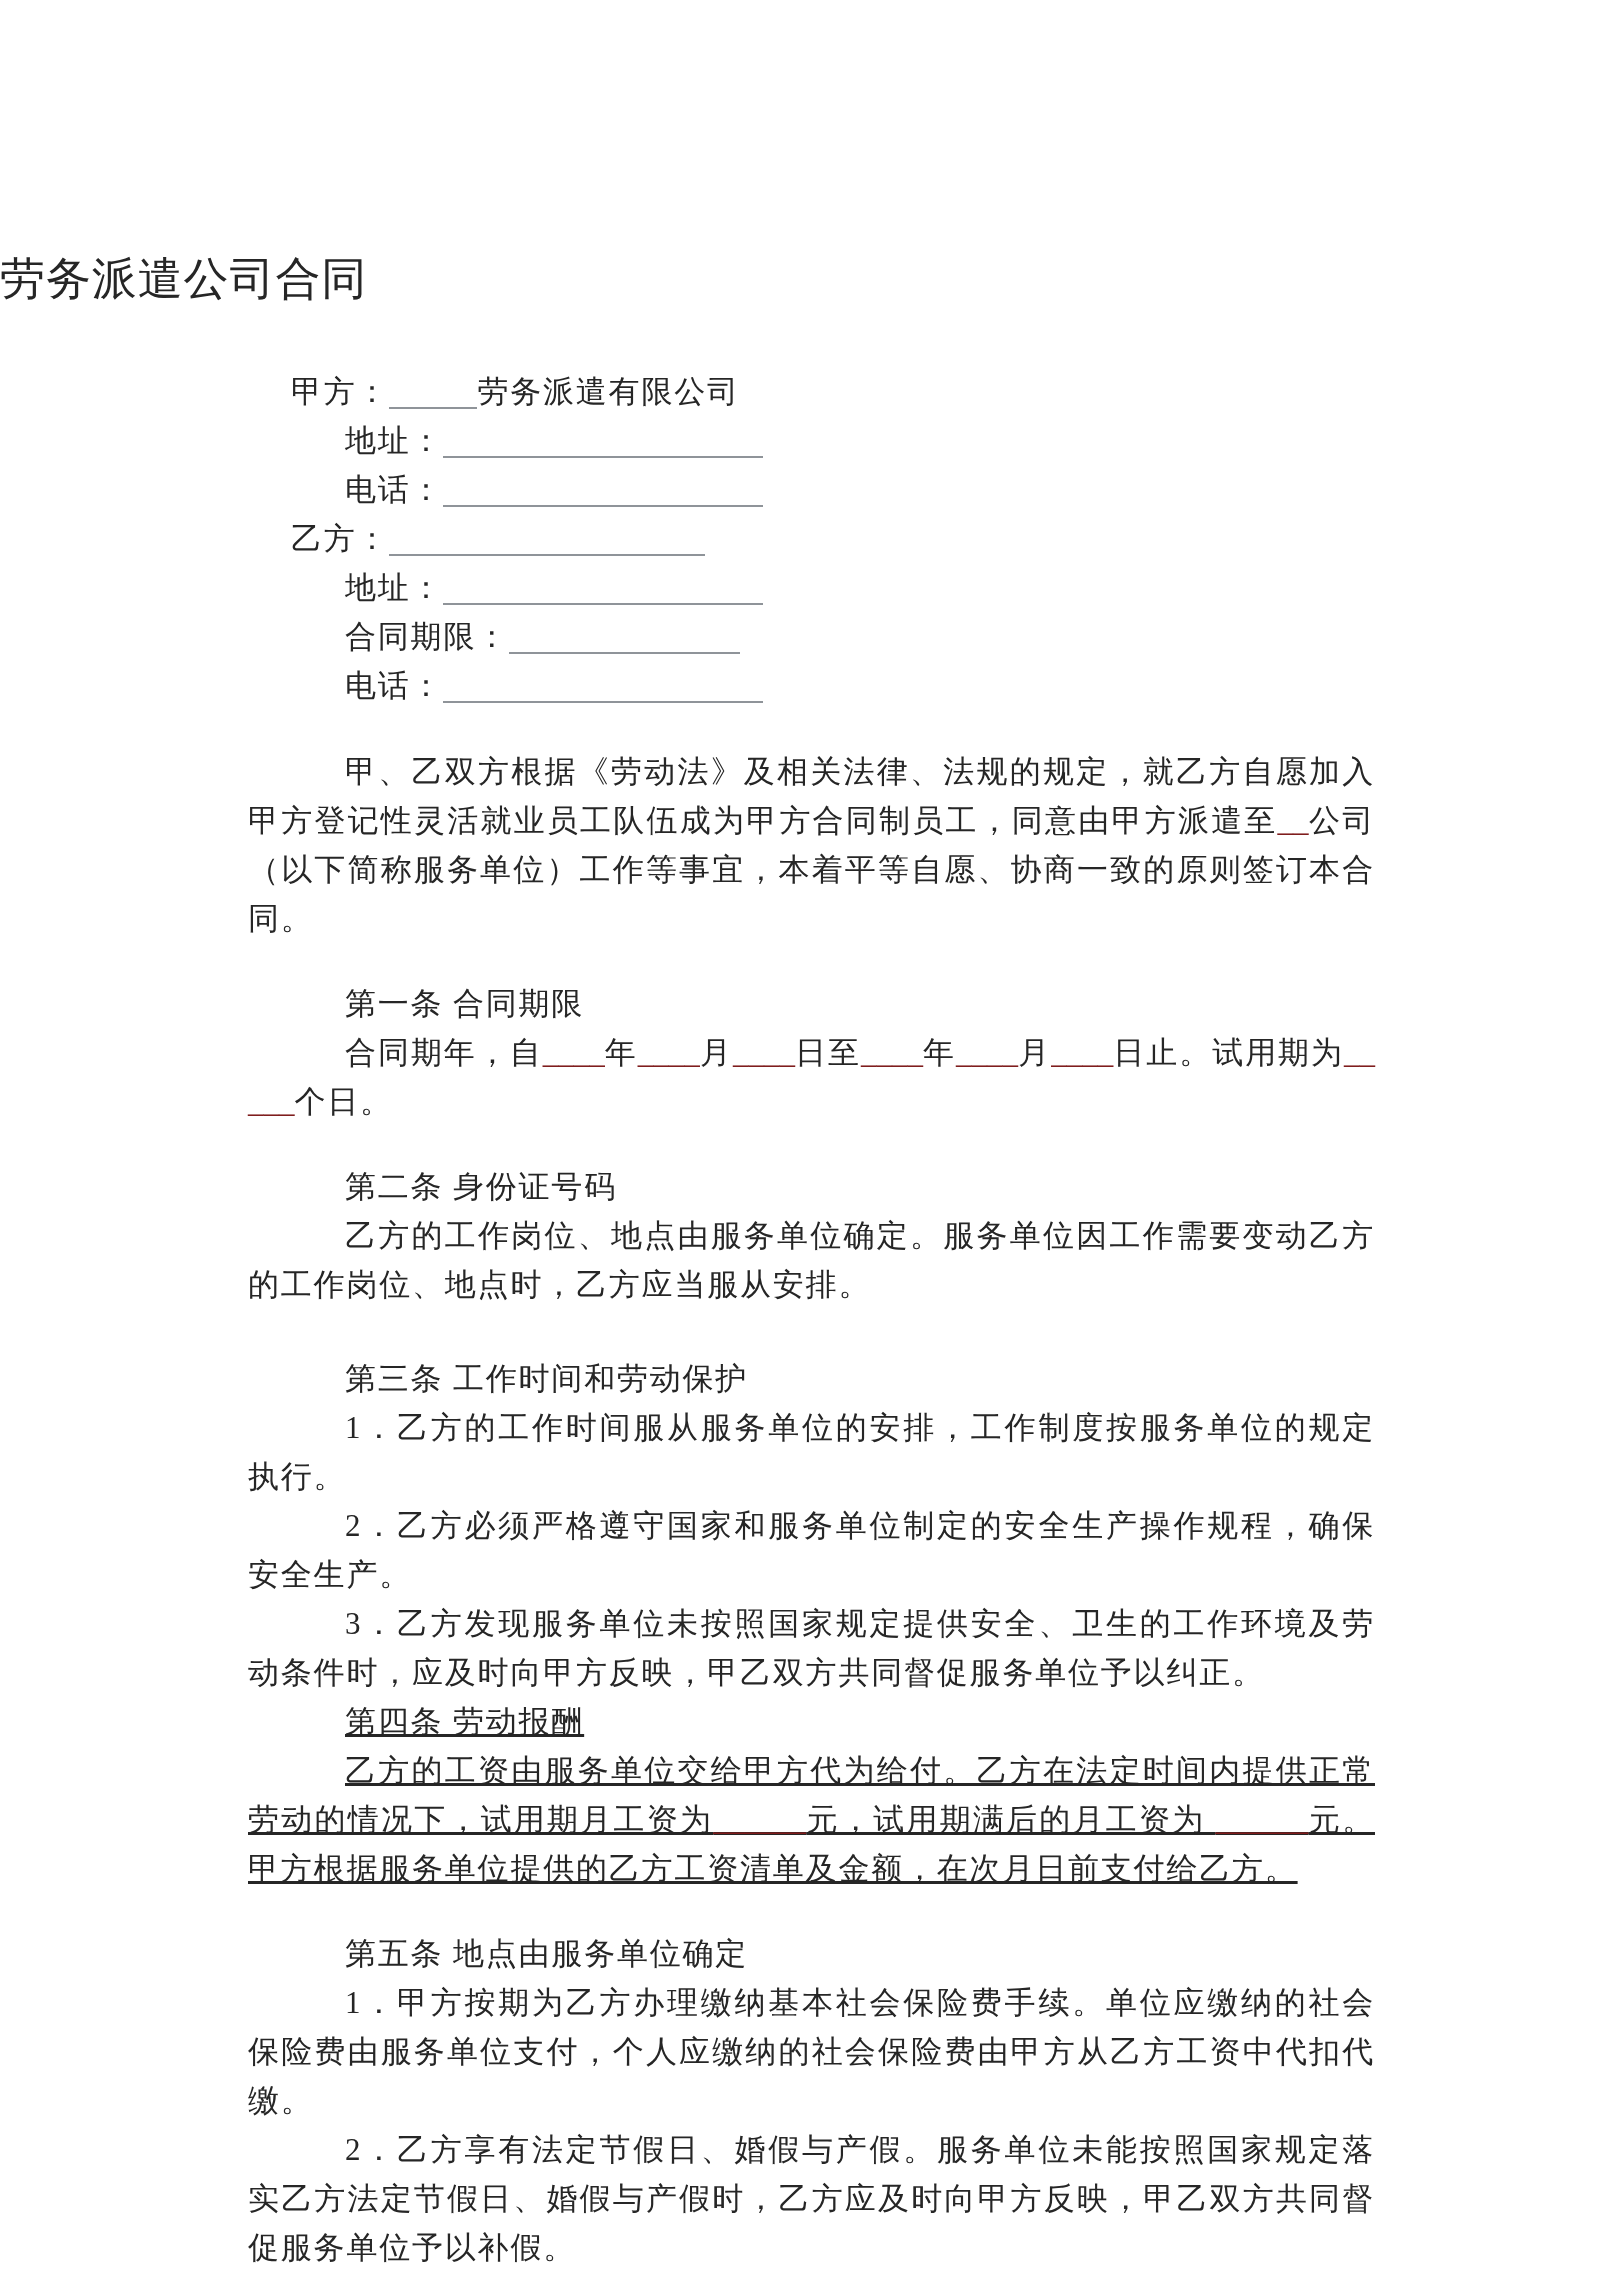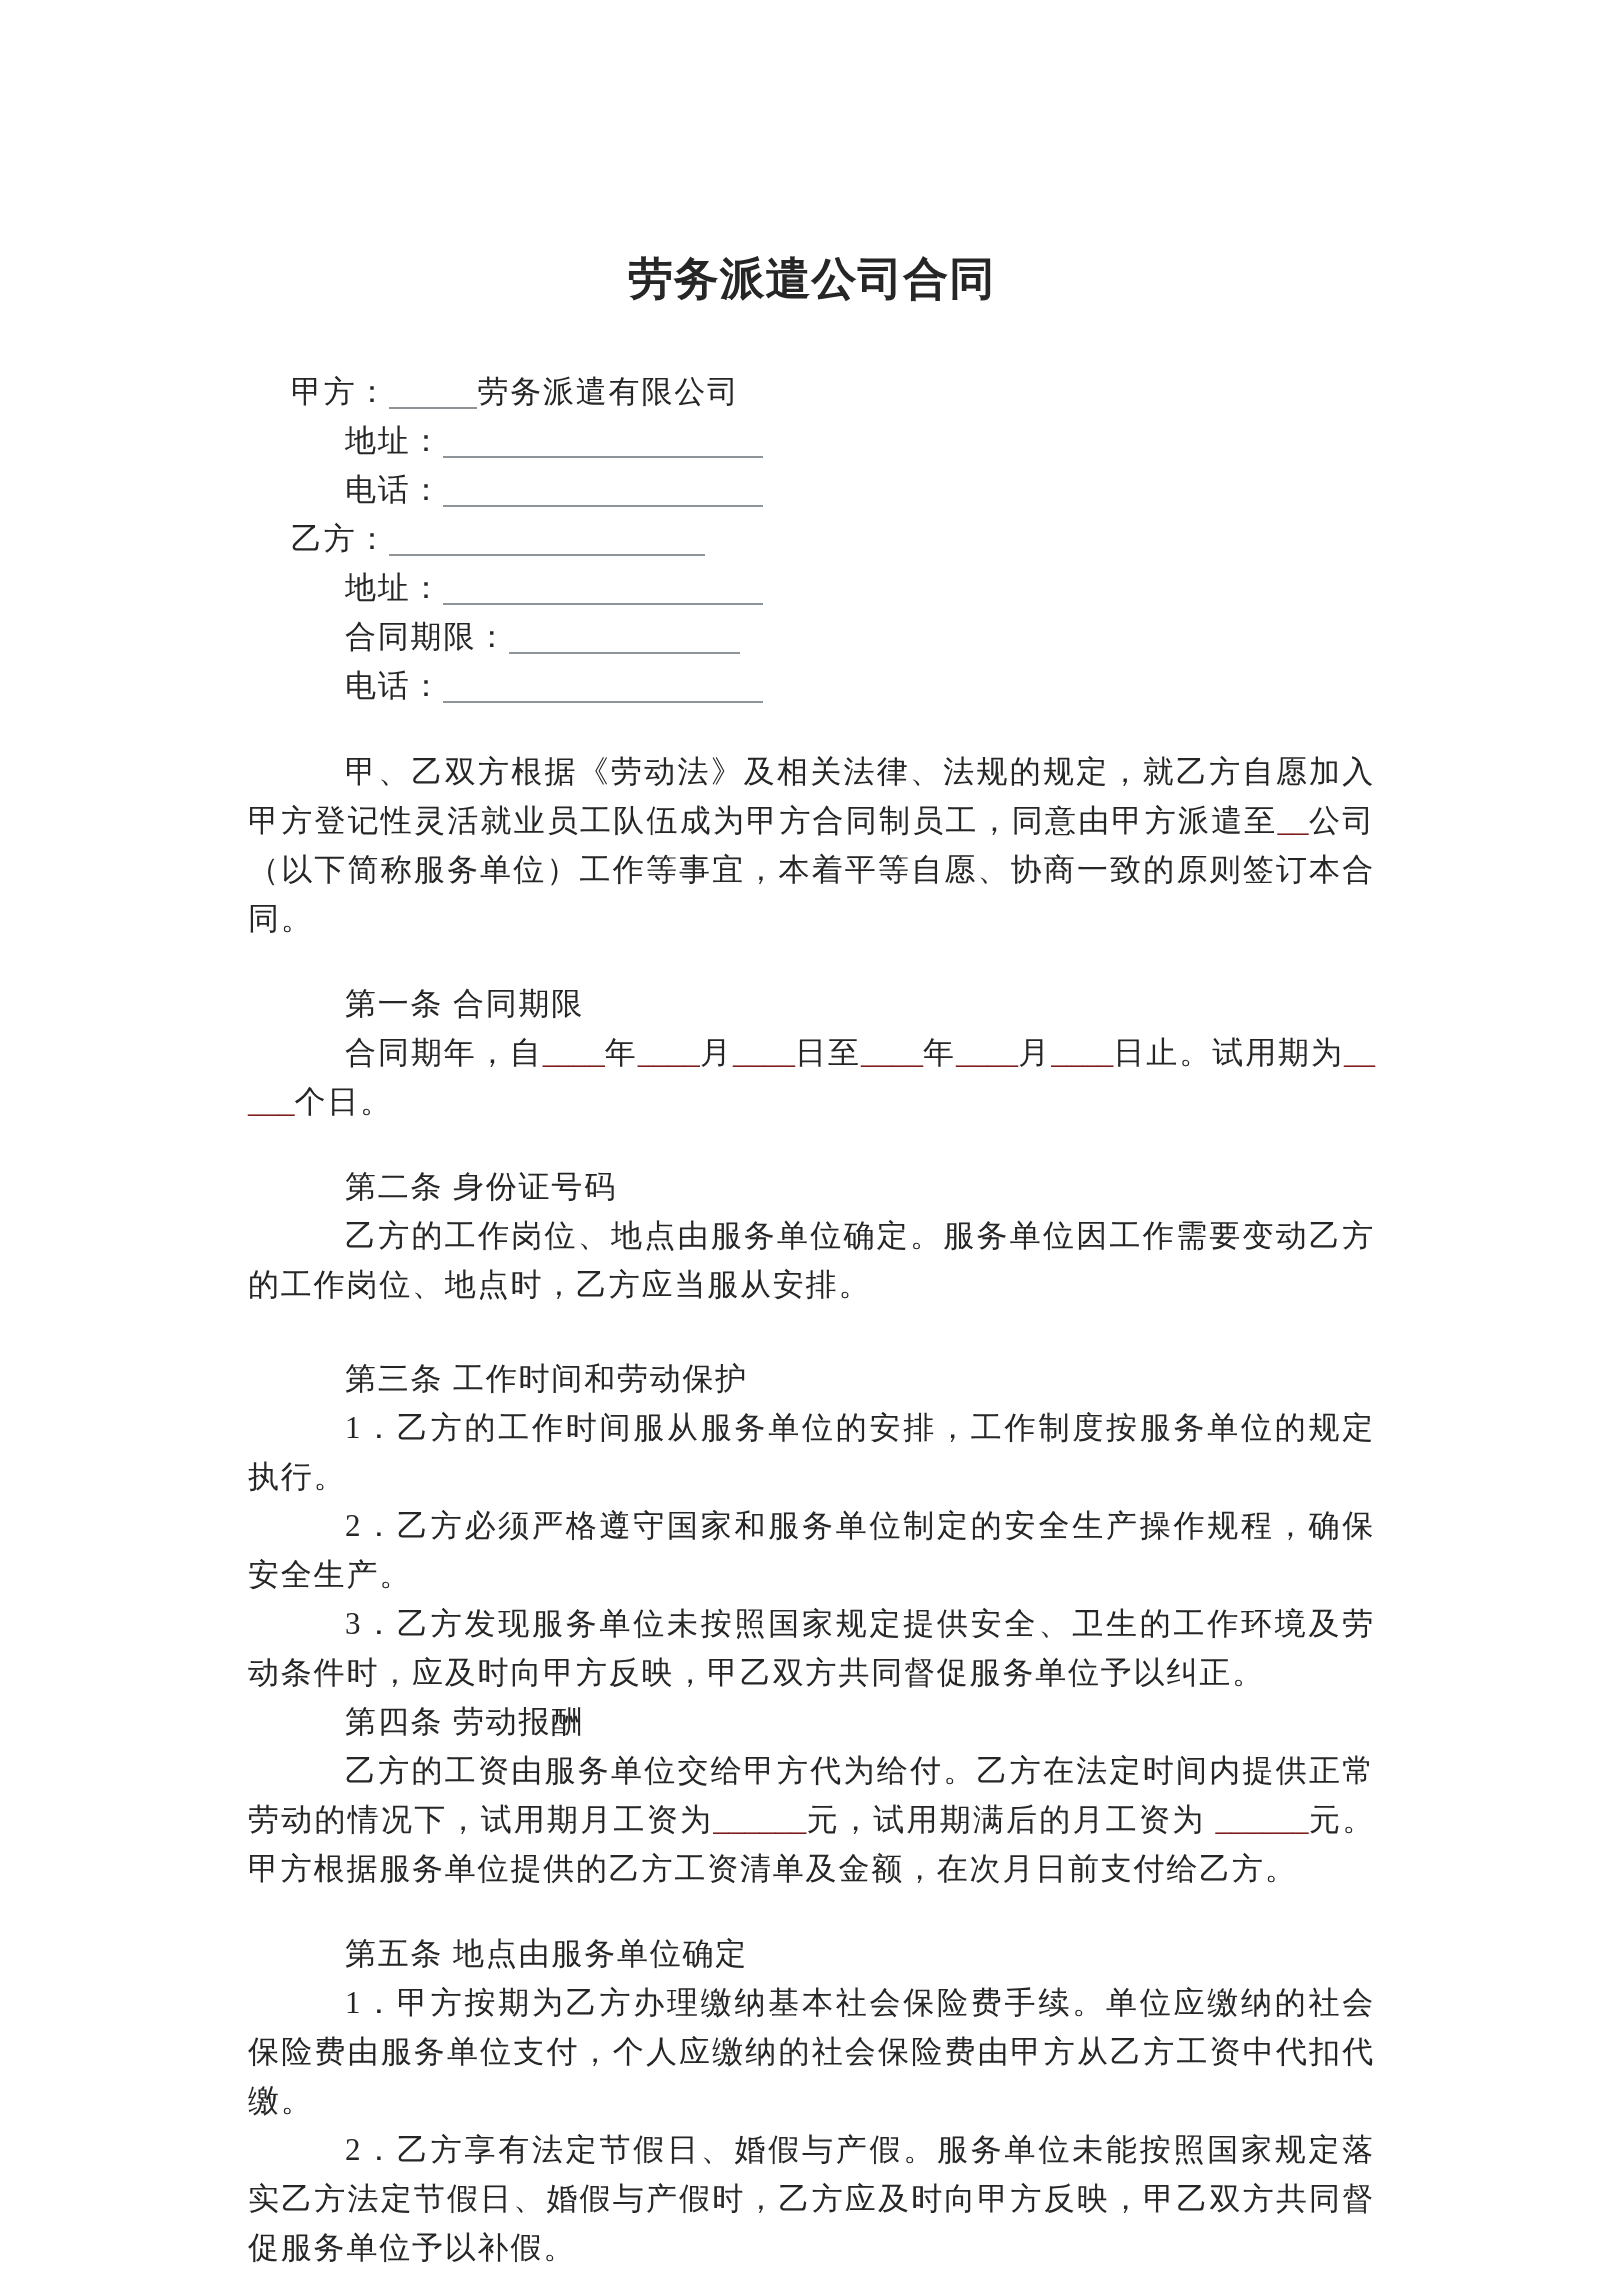--- a/index.html
+++ b/index.html
@@ -12,23 +12,23 @@
     color:#262626;
     font-size:31px;
     line-height:49px;
     letter-spacing:1.8px;
   }
   .doc-title{
     margin:0;
     padding-top:244px;
     font-size:45px;
     line-height:71px;
-    font-weight:bold;
+    font-weight:normal;
     letter-spacing:0.9px;
-    text-align:center;
+    text-align:left;
   }
   .party{margin:52px 0 0 248px;width:1127px;}
   .frow{height:49px;white-space:nowrap;}
   .ind-a{margin-left:43px;}
   .ind-b{margin-left:97px;}
   .u{
     display:inline-block;
     height:31px;
     border-bottom:2.7px solid #8f9499;
     vertical-align:-7.3px;
@@ -40,21 +40,21 @@
   .para{
     margin:0 0 0 248px;
     width:1127px;
     text-align:justify;
     word-break:break-all;
   }
   .indent{text-indent:97px;}
   .intro{margin-top:37px;}
   #sections .sec{margin-top:36px;}
   #sections .sec:nth-child(3){margin-top:45px;}
-  #sections .sec:nth-child(4){margin-top:0;}
+  #sections .sec:nth-child(4){margin-top:0;text-decoration:underline;}
   .blank{letter-spacing:0;color:#7f1d1d;}
 </style>
 </head>
 <body>
 
 <div class="page">
 
   <h1 class="doc-title">劳务派遣公司合同</h1>
 
   <div class="party">

